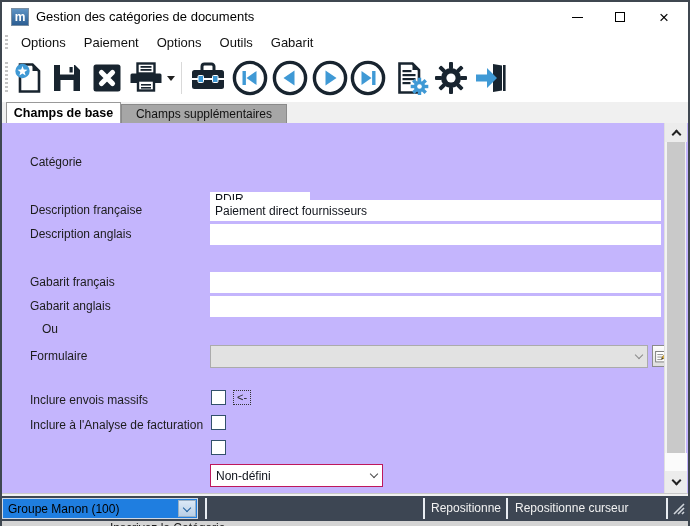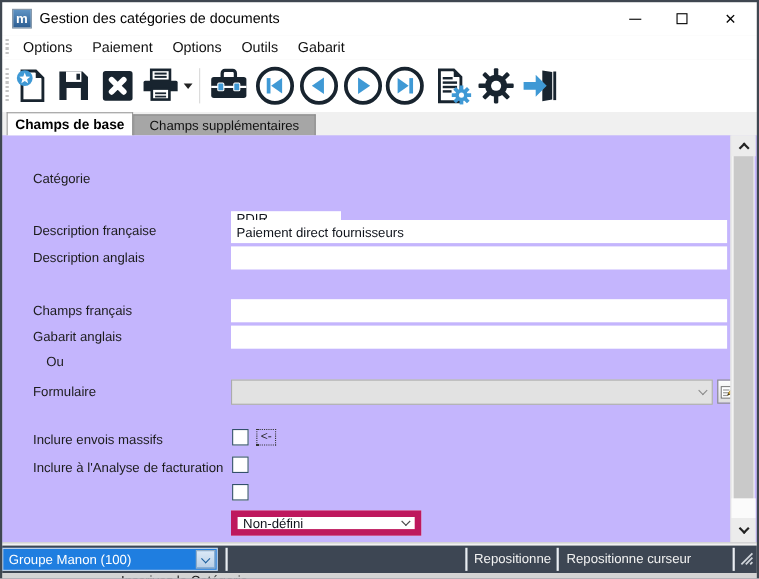--- a/index.html
+++ b/index.html
@@ -29,41 +29,41 @@
   
   .tabstrip{left:2px;top:102px;width:686px;height:21px;background:#f0f0f0;}
   .tab-active{left:4px;top:0;height:21px;width:115px;background:#fff;border:1px solid #999;border-bottom:none;
     font-size:12.5px;font-weight:bold;color:#000;display:flex;align-items:center;justify-content:center;z-index:5;}
   .tab-inactive{left:119px;top:2px;height:19px;width:166px;background:#a6a6a6;border:1px solid #8a8a8a;border-bottom:none;
     font-size:12px;color:#111;display:flex;align-items:center;justify-content:center;}
   
   .content{left:2px;top:123px;width:686px;height:370px;background:#c4b5fd;}
   .flabel{font-size:12px;color:#1c1c1c;white-space:nowrap;}
   .txtin{border:none;background:#fff;font-size:12px;color:#10141c;padding:2px 5px;outline:none;}
-  .combo{background:#fff;border:6px solid #be185d;font-size:12px;color:#10141c;display:flex;align-items:center;padding:0 5px;}
+  .combo{background:#fff;border:1px solid #be185d;font-size:12px;color:#10141c;display:flex;align-items:center;padding:0 5px;}
   .combo .val{flex:1;}
   .chev{display:inline-block;width:6px;height:6px;border-right:1.6px solid #4a4a4a;border-bottom:1.6px solid #4a4a4a;transform:rotate(45deg);margin-top:-3px;}
   .combo-disabled{background:#e2e2e2;border:1px solid #ababab;}
   .combo-disabled .chev{border-color:#8a8a8a;}
   .cb{appearance:none;-webkit-appearance:none;width:15px;height:15px;border:1px solid #33506b;background:#fff;margin:0;}
   .focus-marker{border:1px dotted #333;font-size:11px;color:#222;padding:0 3px;line-height:13px;height:15px;display:inline-flex;align-items:center;}
   
   .vscroll{left:664px;top:123px;width:22px;height:370px;background:#f3f3f3;border-left:1px solid #e0e0e0;}
   .sb-btn{left:0;width:22px;height:19px;background:#ececec;display:flex;align-items:center;justify-content:center;}
   .sb-thumb{left:2px;top:19px;width:18px;height:311px;background:#c9c9c9;}
   .sb-track-white{left:0;top:330px;width:22px;height:18px;background:#fbfbfb;}
   .sb-chev-up{width:7px;height:7px;border-left:2px solid #222;border-top:2px solid #222;transform:rotate(45deg);margin-top:4px;}
   .sb-chev-down{width:7px;height:7px;border-right:2px solid #222;border-bottom:2px solid #222;transform:rotate(45deg);margin-bottom:3px;}
   
   .statdiv{left:2px;top:493px;width:686px;height:3px;background:#f1f1f1;border-top:1px solid #c9c9c9;}
   .statusbar{left:2px;top:496px;width:686px;height:25px;background:#3d4653;}
   .stat-sep{top:2px;width:2px;height:21px;background:#e9edf2;}
   .stat-text{font-size:12px;color:#f2f2f2;white-space:nowrap;}
   .grp-combo{left:0;top:2px;width:196px;height:21px;background:#1f7ee0;border:1px solid #cfd8e4;display:flex;align-items:center;}
-  .grp-combo .gval{flex:1;font-size:12px;color:#ffffff;padding-left:5px;white-space:nowrap;overflow:hidden;}
+  .grp-combo .gval{flex:1;font-size:12px;color:#000000;padding-left:5px;white-space:nowrap;overflow:hidden;}
   .grp-arrow{width:18px;height:17px;margin:1px;background:linear-gradient(#dbe9f7,#b9cfe6);border:1px solid #9ab0c4;display:flex;align-items:center;justify-content:center;}
   .grp-arrow .chev{border-color:#1d5f9e;margin-top:-2px;}
   
   .bottomstrip{left:2px;top:521px;width:686px;height:5px;background:#d4d4d4;overflow:hidden;}
   .hint-clip{position:absolute;left:108px;top:0;font-size:12px;color:#1a1a1a;line-height:14px;white-space:nowrap;}
 </style>
 </head>
 <body>
 
 <div class="window">
@@ -233,21 +233,21 @@
 
     <div class="abs flabel" style="left:28px;top:32px;">Catégorie</div>
     <input class="abs txtin" style="left: 208px; top: 29px; width: 100px; height: 14px; margin-top: 40px;" value="PDIR">
 
     <div class="abs flabel" style="left:28px;top:80px;">Description française</div>
     <input class="abs txtin" style="left: 208px; top: 77px; width: 451px; height: 21px;" value="Paiement direct fournisseurs">
 
     <div class="abs flabel" style="left:28px;top:104px;">Description anglais</div>
     <input class="abs txtin" style="left: 208px; top: 101px; width: 451px; height: 21px;" value="">
 
-    <div class="abs flabel" style="left:28px;top:152px;">Champs français</div>
+    <div class="abs flabel" style="left:28px;top:152px;">Gabarit français</div>
     <input class="abs txtin" style="left: 208px; top: 149px; width: 451px; height: 21px;" value="">
 
     <div class="abs flabel" style="left:28px;top:176px;">Gabarit anglais</div>
     <input class="abs txtin" style="left: 208px; top: 173px; width: 451px; height: 21px;" value="">
 
     <div class="abs flabel" style="left:40px;top:199px;">Ou</div>
 
     <div class="abs flabel" style="left:28px;top:226px;">Formulaire</div>
     <div class="abs combo combo-disabled" style="left:208px;top:222px;width:438px;height:23px;">
       <span class="val"></span>

